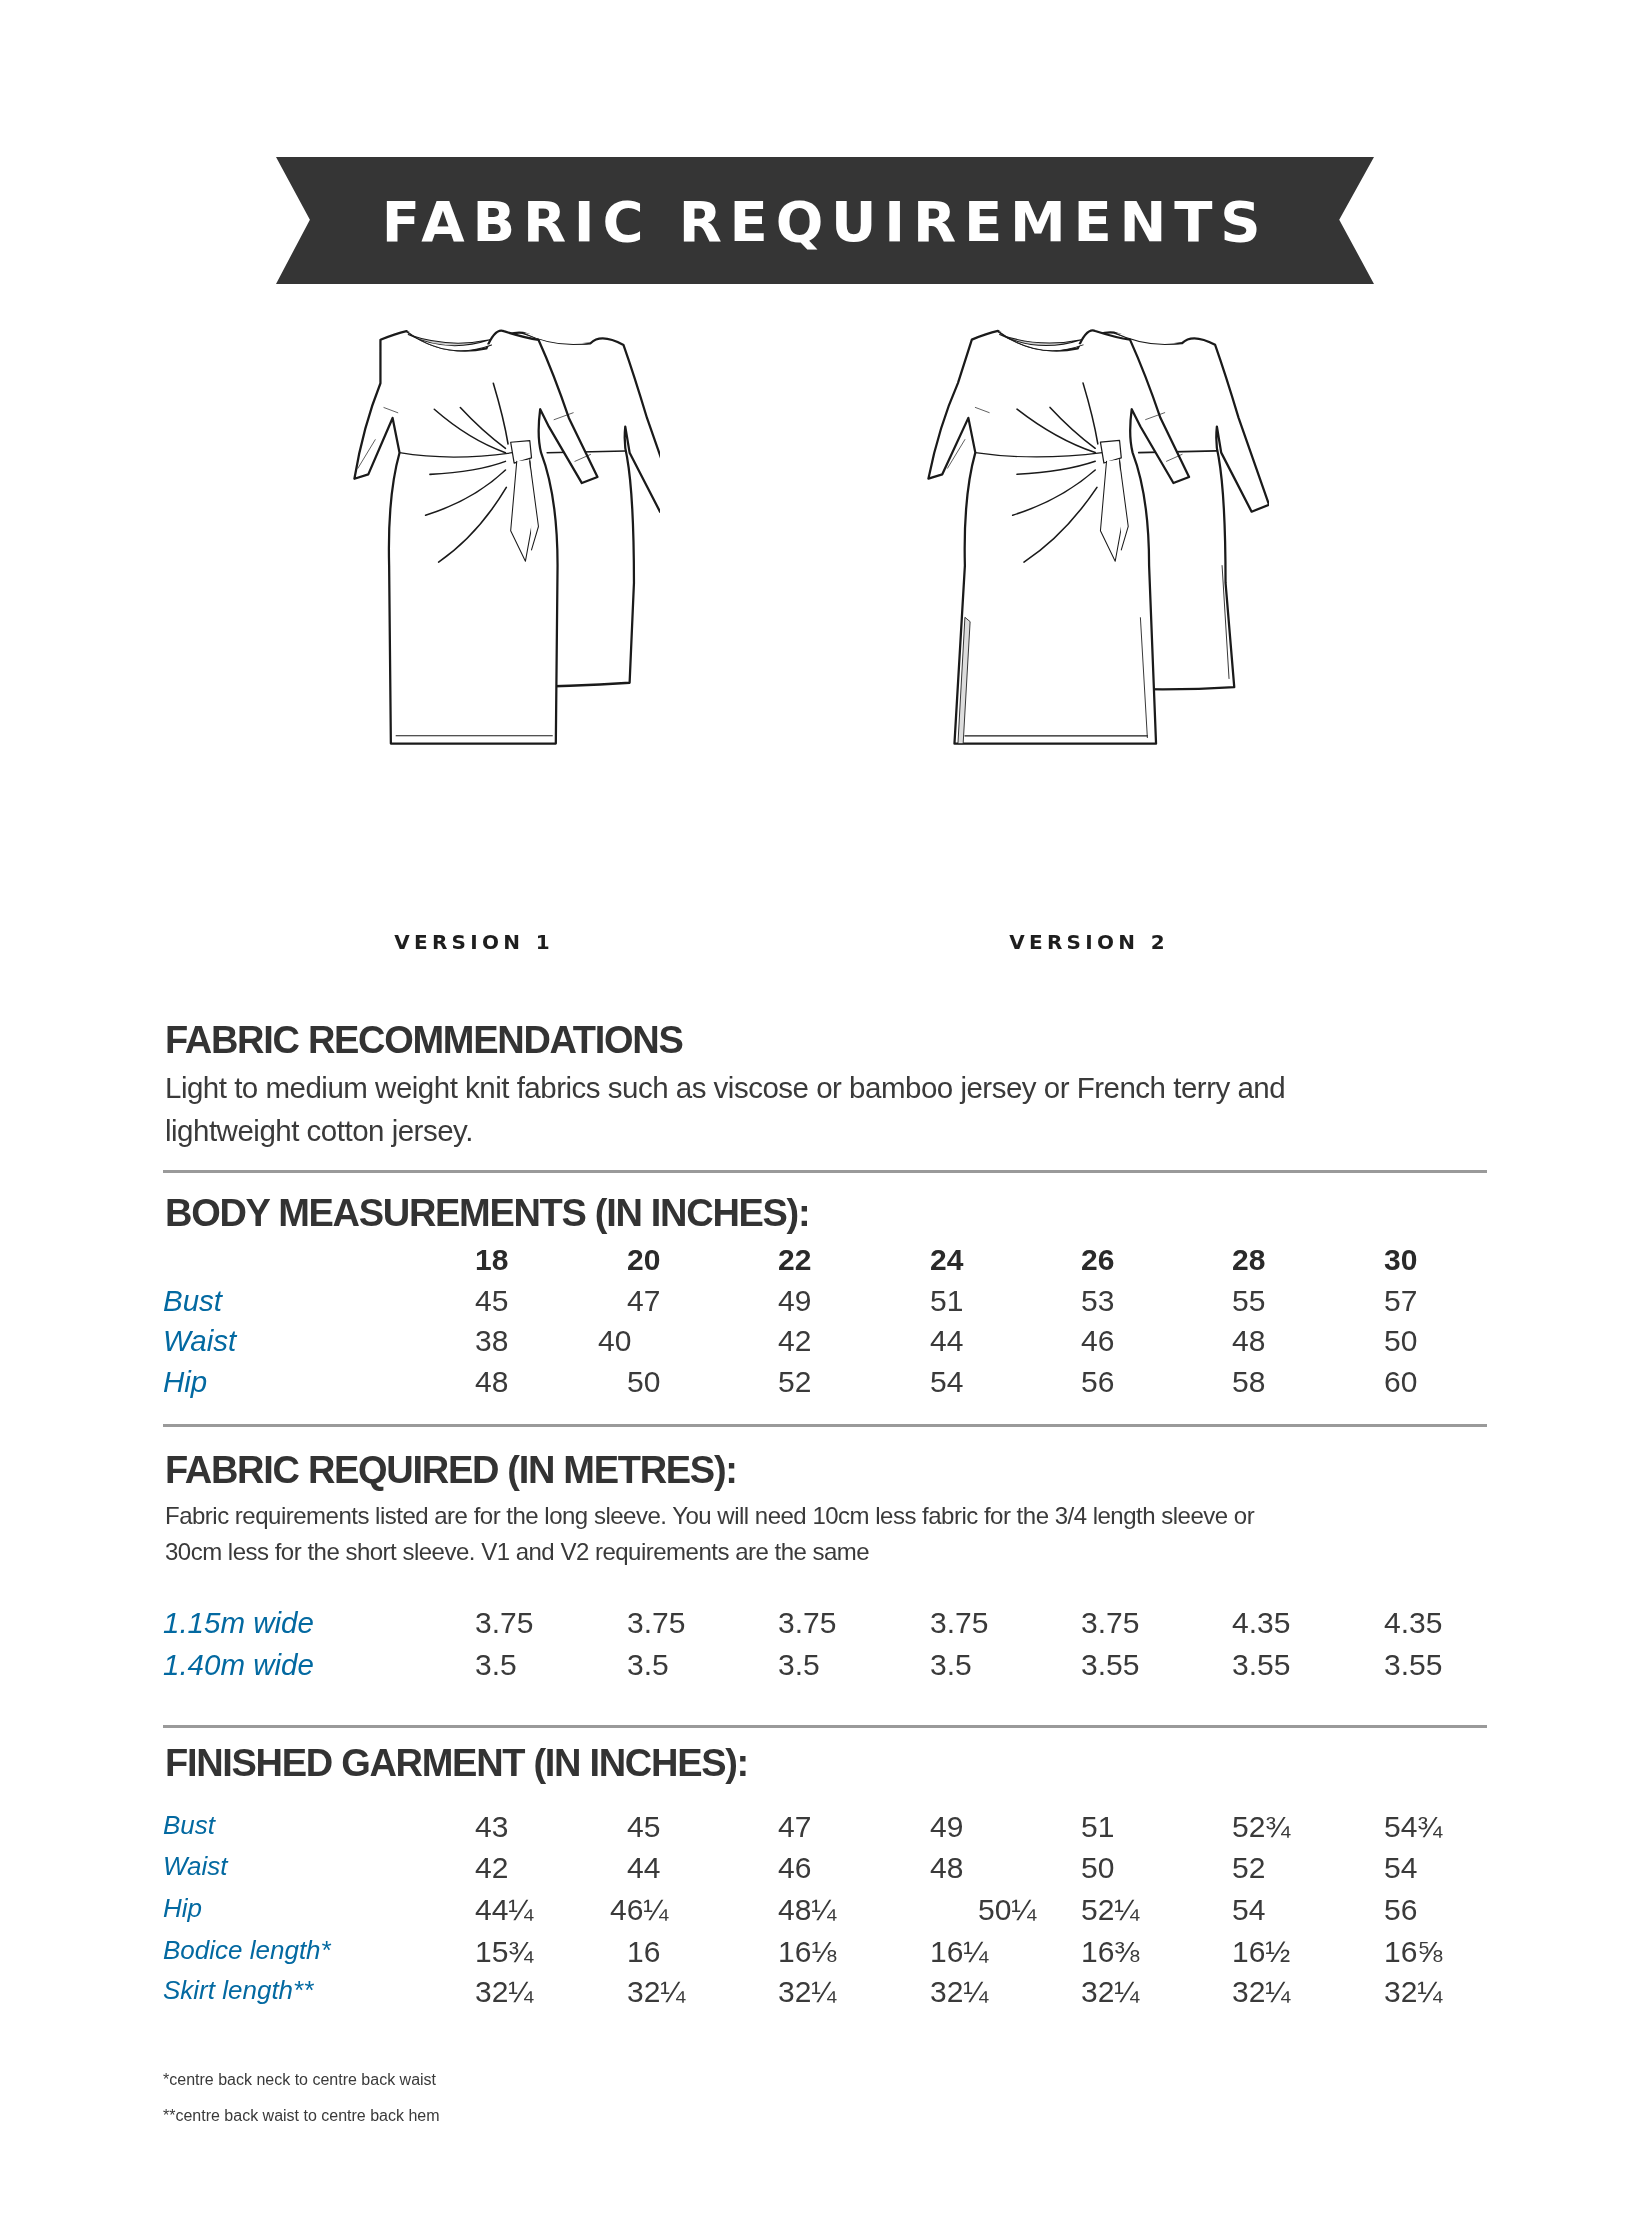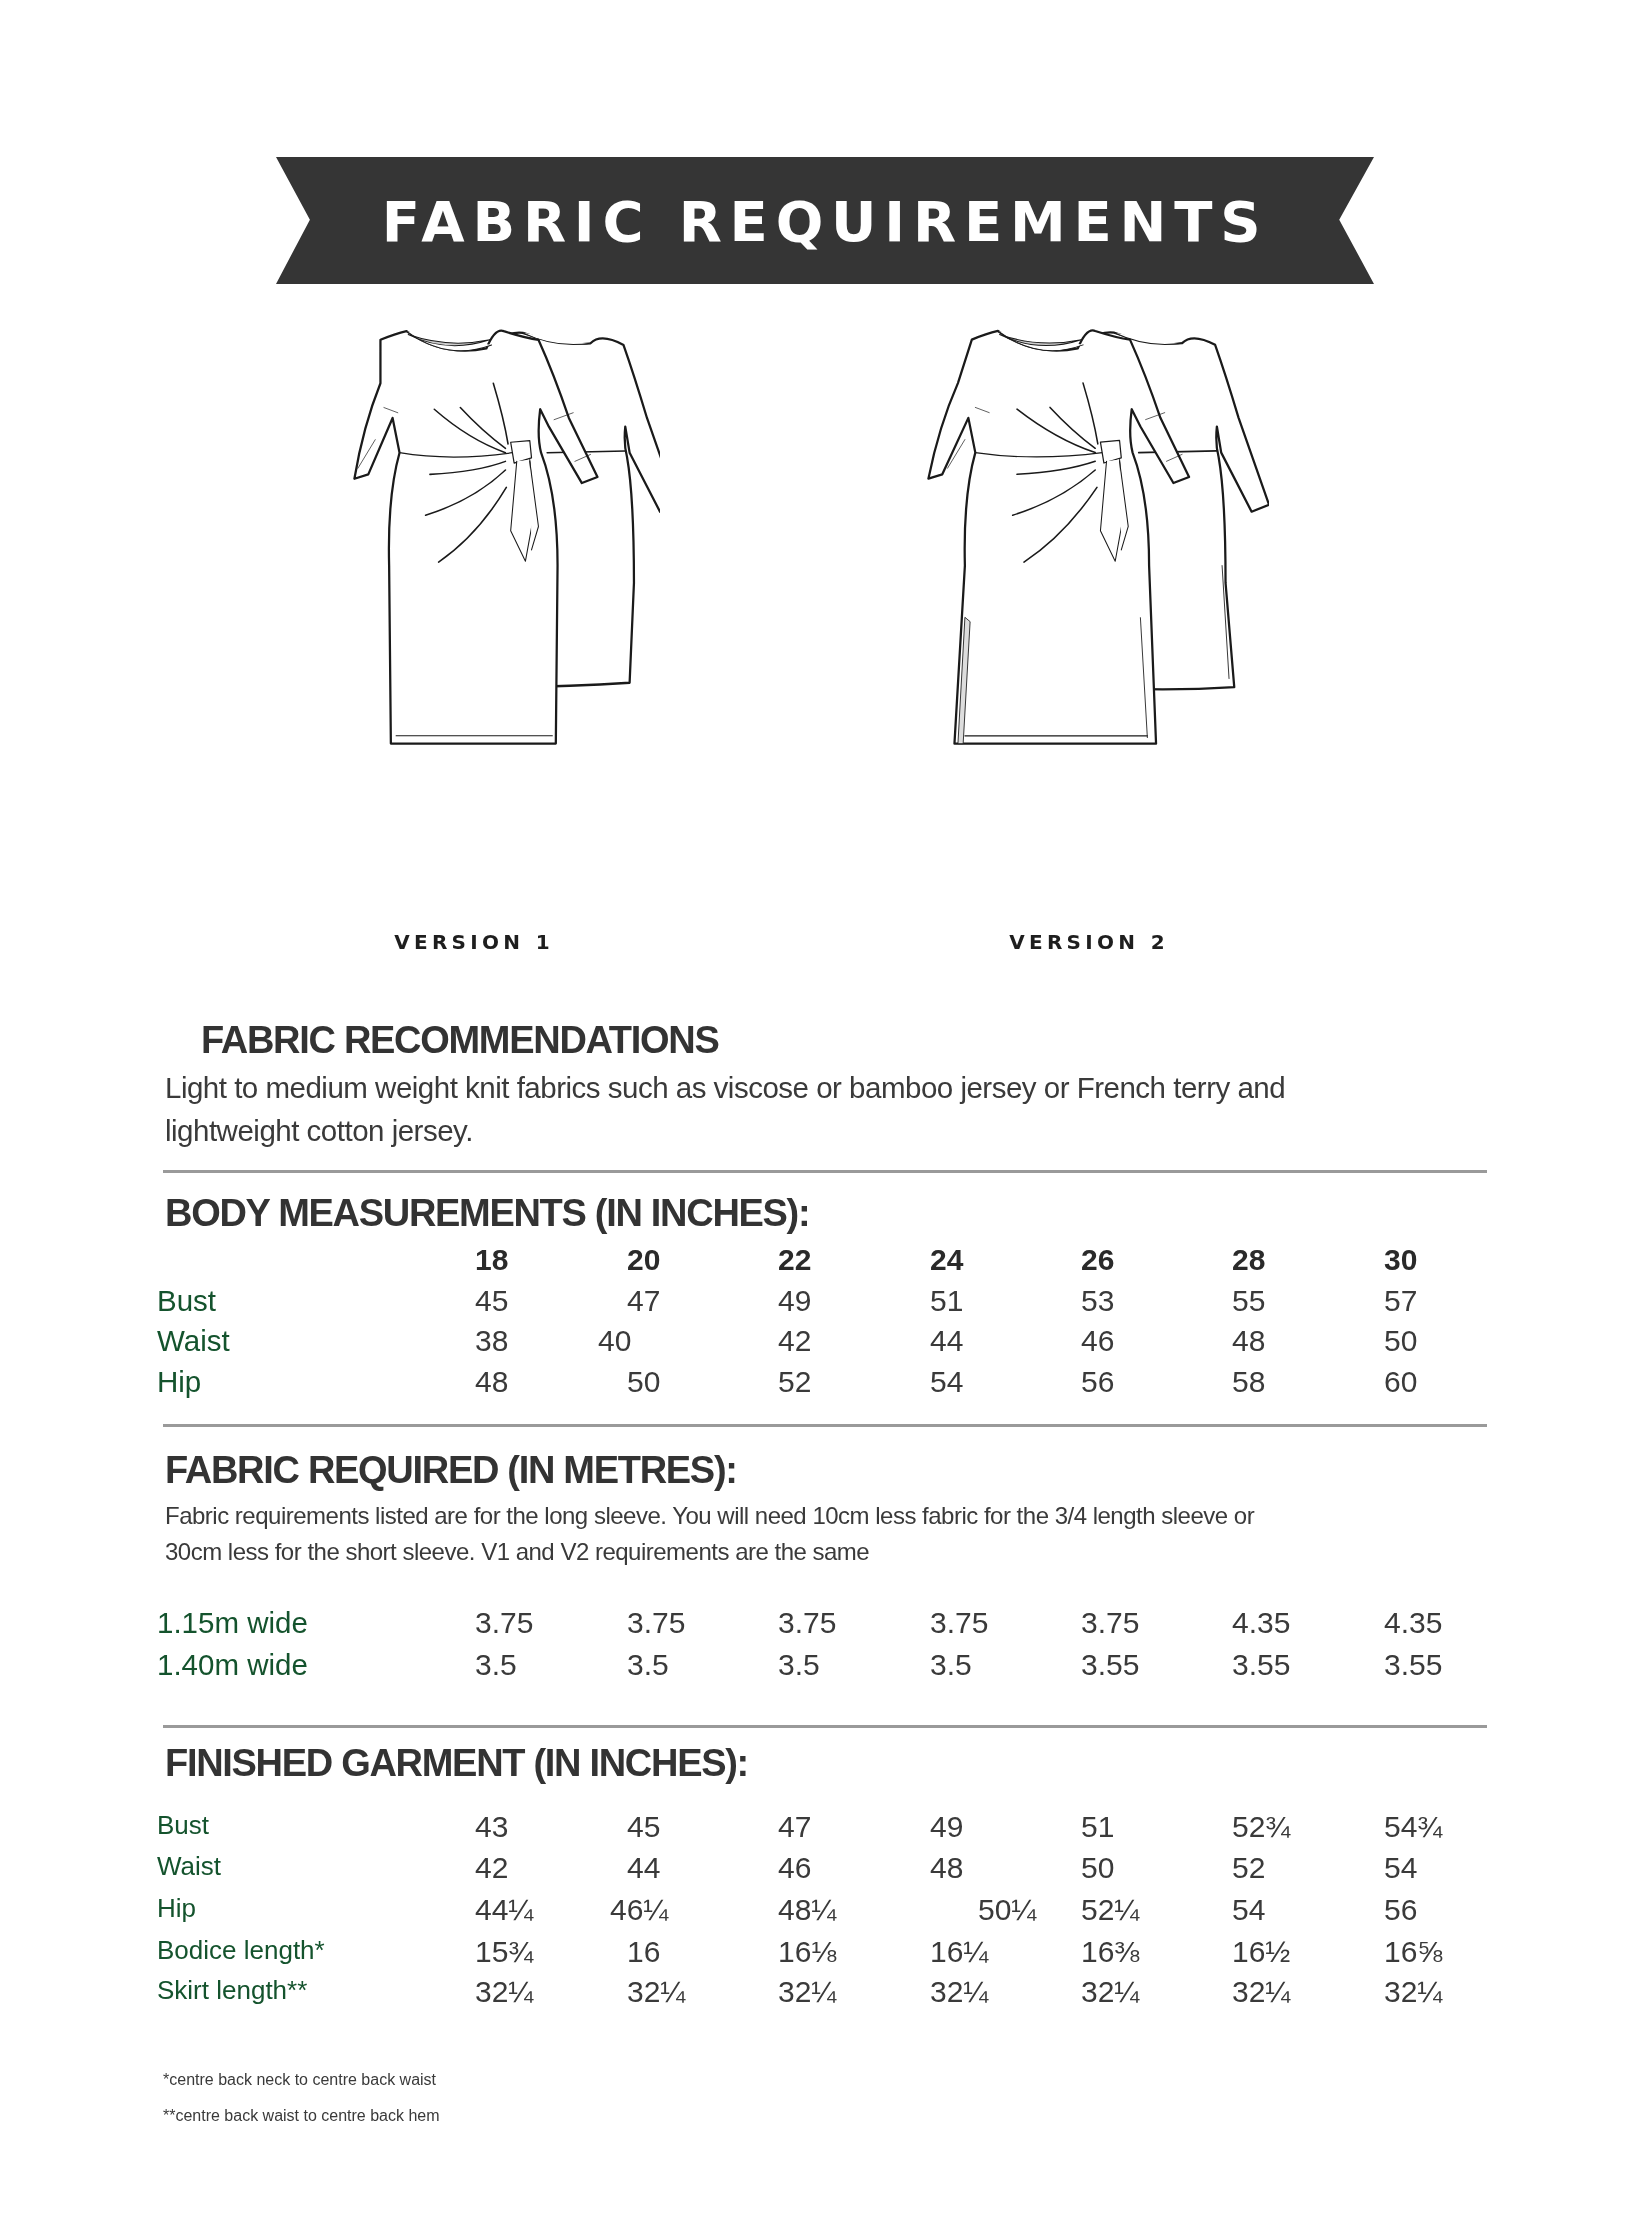--- a/index.html
+++ b/index.html
@@ -18,21 +18,21 @@
       font-family:"DejaVu Sans", sans-serif; }
   .section-heading { position:absolute; left:165px; font-weight:bold; font-size:38px;
       color:#333333; letter-spacing:-1.3px; white-space:nowrap;
       font-family:"Liberation Sans", sans-serif; }
   .body-text { position:absolute; left:165px; font-size:29.5px; color:#3a3a3a;
       line-height:43px; width:1304px; letter-spacing:-0.5px; }
   .note-text { position:absolute; left:165px; font-size:24px; color:#3a3a3a;
       line-height:36px; width:1356px; letter-spacing:-0.5px; }
   .divider { position:absolute; left:163px; width:1324px; height:2.6px; background:#9a9a9a; }
   .row { position:absolute; left:0; width:1651px; height:42px;padding-left:37px; }
-  .row .label { position:absolute; left:157px; font-size:29.5px; color:#14532d; white-space:nowrap; }
+  .row .label { position:absolute; left:163px; font-size:29.5px; color:#0369a1; white-space:nowrap;font-style:italic; }
   .row .label.small { font-size:26px; }
   .row .cell { position:absolute; font-size:30px; color:#3a3a3a; white-space:nowrap; }
   .row.size-head .cell { font-weight:bold; color:#2a2a2a; }
   .footnote { position:absolute; left:163px; font-size:16px; color:#3a3a3a; white-space:nowrap; }
 </style>
 </head>
 <body>
 
 <div class="abs banner">
   <svg width="1098" height="127" viewBox="0 0 1263 146">
@@ -106,21 +106,21 @@
       <path stroke-width="1" fill="#dddddd" d="M100,340 L92,485 L98,485 L106,345 Z"></path>
       <path stroke-width="1" d="M302,340 L310,478"></path>
       <path stroke-width="1.2" d="M100,476 L310,476"></path>
     </g>
   </g>
 </svg>
 
 <div class="version-label" style="left:335px;">VERSION 1</div>
 <div class="version-label" style="left:950px;">VERSION 2</div>
 
-<div class="section-heading" style="top:1019px;margin-left:36px;">FABRIC RECOMMENDATIONS</div>
+<div class="section-heading" style="top:1019px;">FABRIC RECOMMENDATIONS</div>
 <div class="body-text" style="top:1066px;">Light to medium weight knit fabrics such as viscose or bamboo jersey or French terry and</div>
 <div class="body-text" style="top:1109px;">lightweight cotton jersey.</div>
 <div class="divider" style="top:1170px;"></div>
 
 <div class="section-heading" style="top:1192px;">BODY MEASUREMENTS (IN INCHES):</div>
 
 <div class="row size-head" style="top:1243px;">
   <span class="cell" style="left:475px;">18</span>
   <span class="cell" style="left:627px;">20</span>
   <span class="cell" style="left:778px;">22</span>

